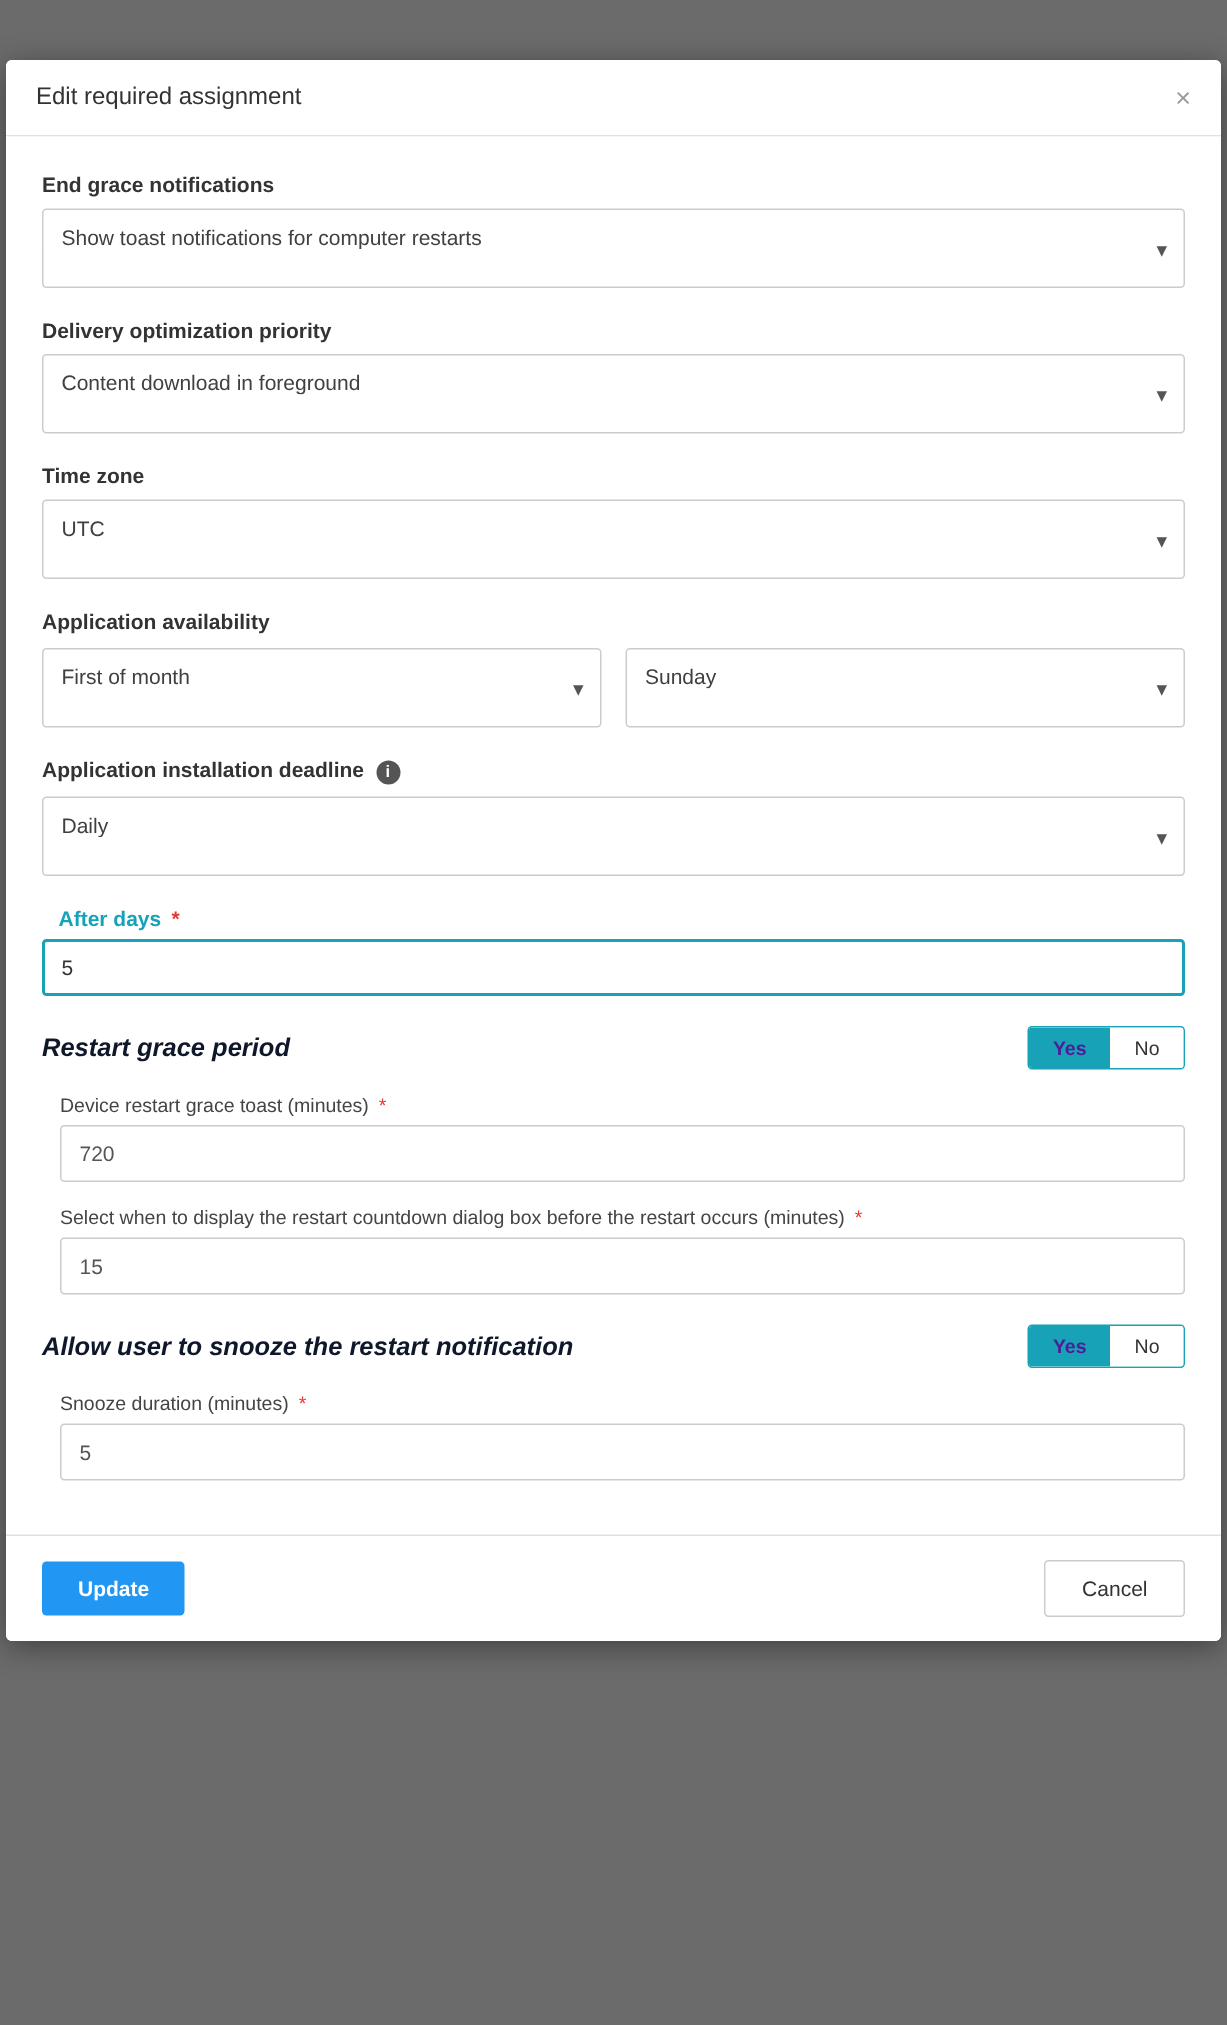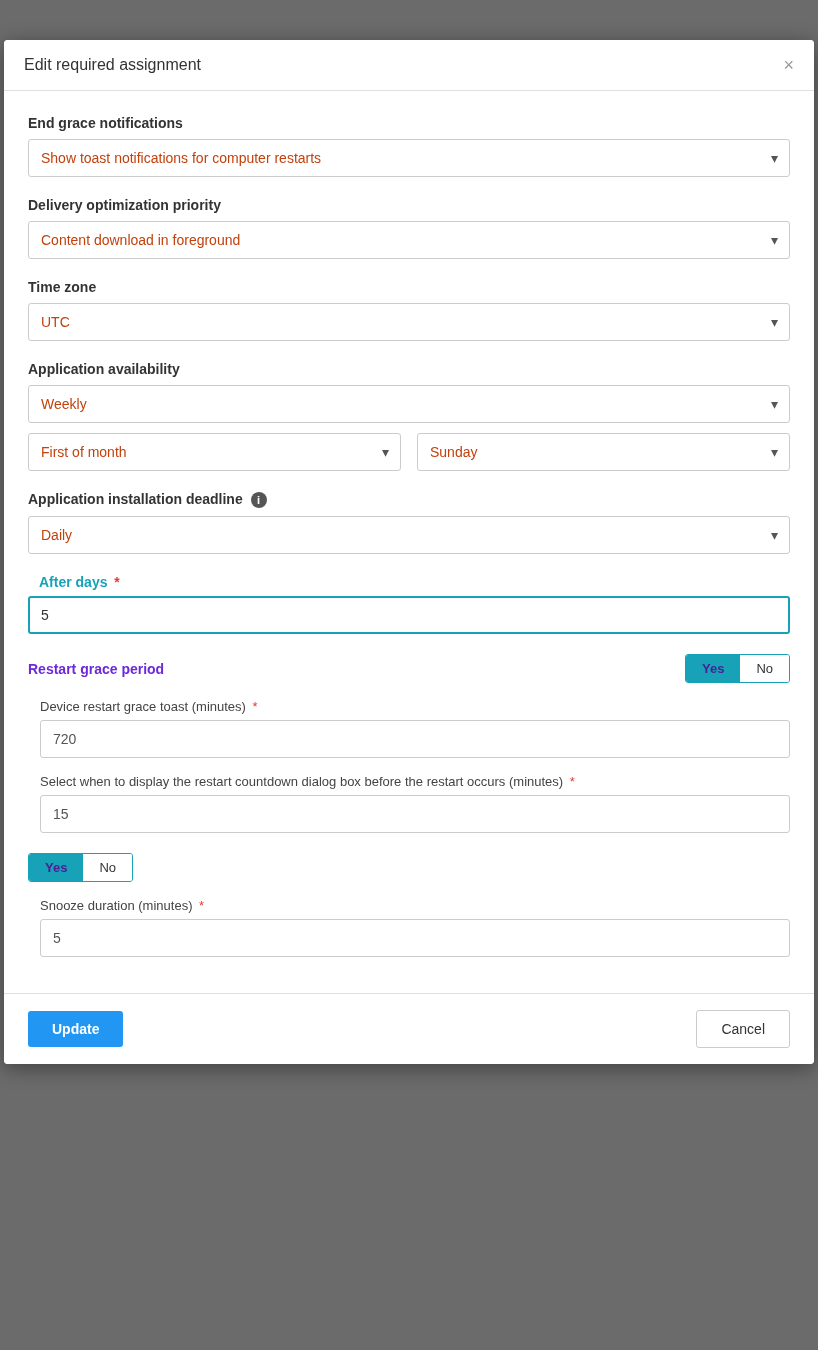--- a/index.html
+++ b/index.html
@@ -107,23 +107,23 @@
       position: relative;
       width: 100%;
     }
 
     .select-wrapper select {
       width: 100%;
       appearance: none;
       -webkit-appearance: none;
       border: 1px solid #ccc;
       border-radius: 3px;
-      padding: 10px 36px 10px 12px;
-      font-size: 14px;
-      color: #c2410c;
+      padding: 10px 36px 25px 12px;
+      font-size: 14px;
+      color: #404040;
       background: #fff;
       cursor: pointer;
     }
 
     .select-wrapper::after {
       content: '▾';
       position: absolute;
       right: 12px;
       top: 50%;
       transform: translateY(-50%);
@@ -164,22 +164,23 @@
 
     .toggle-row {
       display: flex;
       align-items: center;
       justify-content: space-between;
       margin-bottom: 16px;
     }
 
     .toggle-label {
       font-weight: 600;
-      color: #6d28d9;
-      font-size: 14px;
+      color: #0f172a;
+      font-size: 17px;
+      font-style: italic;
     }
 
     .toggle {
       display: flex;
       border-radius: 3px;
       overflow: hidden;
       border: 1px solid #17a2b8;
     }
 
     .toggle-yes {
@@ -284,27 +285,20 @@
             <option>UTC</option>
             <option>EST</option>
             <option>PST</option>
             <option>CST</option>
           </select>
         </div>
       </div>
 
       <div class="form-section">
         <label class="form-label">Application availability</label>
-        <div class="select-wrapper">
-          <select>
-            <option>Weekly</option>
-            <option>Daily</option>
-            <option>Monthly</option>
-          </select>
-        </div>
         <div class="select-row">
           <div class="select-wrapper">
             <select>
               <option>First of month</option>
               <option>Second of month</option>
               <option>Third of month</option>
               <option>Fourth of month</option>
               <option>Last of month</option>
             </select>
           </div>
@@ -365,20 +359,21 @@
           <label class="sub-label">
             <span>Select when to display the restart countdown dialog box before the restart occurs (minutes)</span>
             <span class="required-star">*</span>
           </label>
           <input class="input-field" type="text" value="15" style="">
         </div>
       </div>
 
       <div class="form-section">
         <div class="toggle-row">
+          <span class="toggle-label">Allow user to snooze the restart notification</span>
           <div class="toggle">
             <span class="toggle-yes">Yes</span>
             <span class="toggle-no">No</span>
           </div>
         </div>
 
         <div class="sub-section">
           <label class="sub-label">
             <span>Snooze duration (minutes)</span>
             <span class="required-star">*</span>

